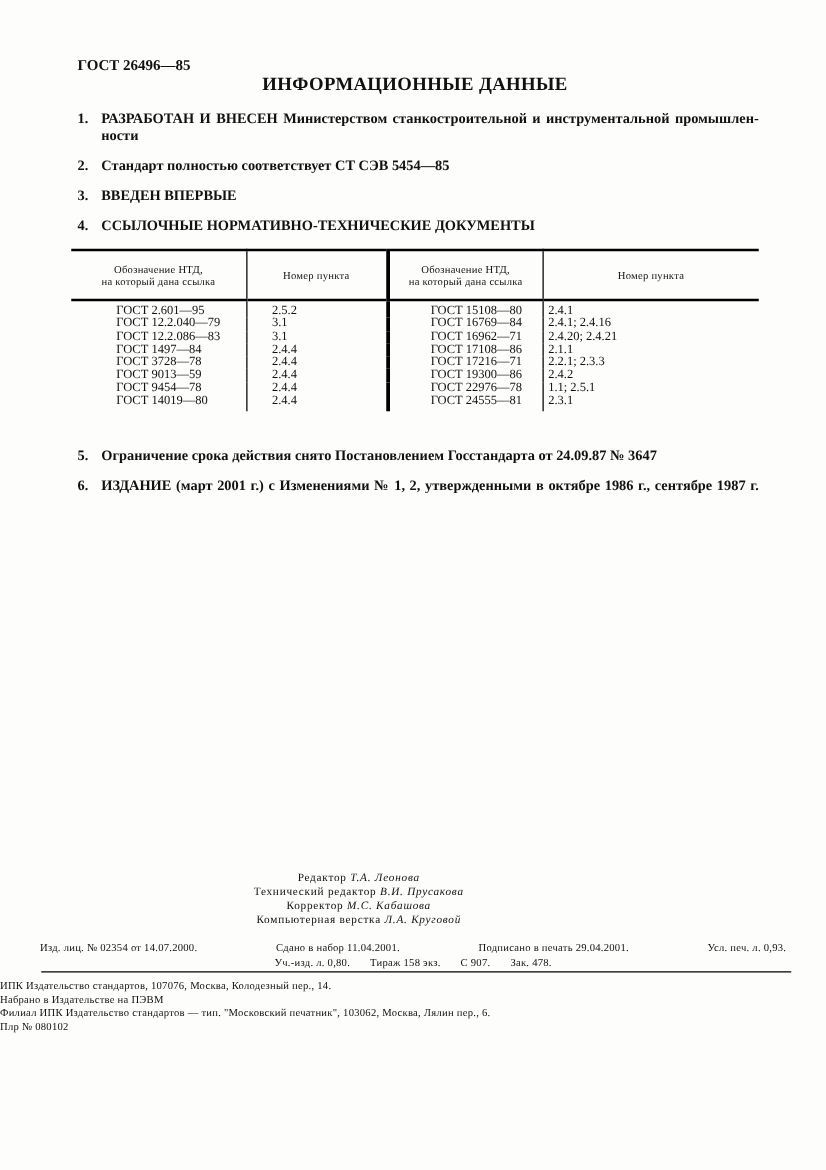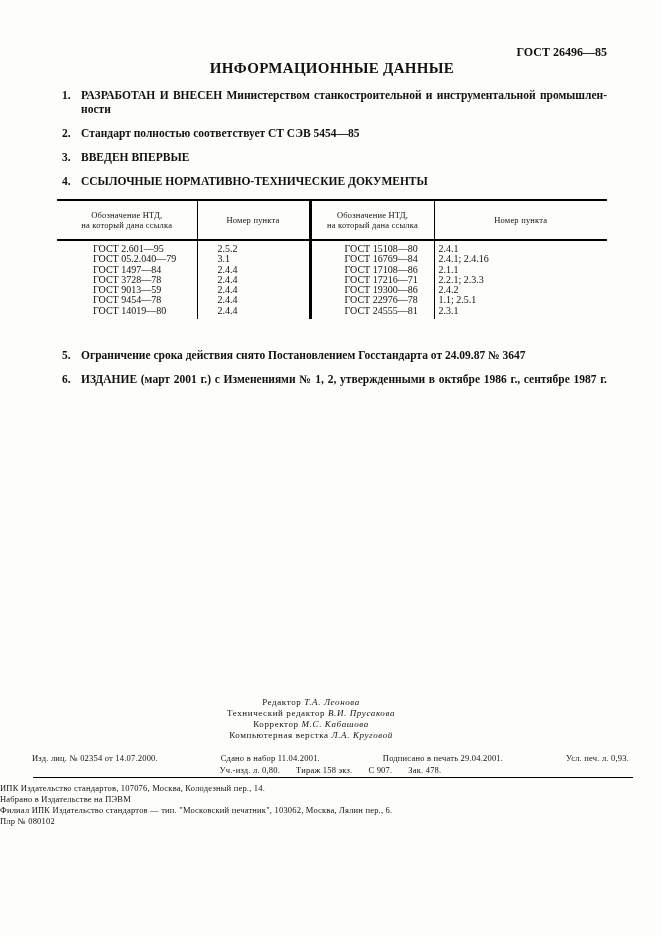--- a/index.html
+++ b/index.html
@@ -3,21 +3,21 @@
 <meta charset="utf-8">
 <style>
   html,body{margin:0;padding:0;}
   body{
     width:661px;height:936px;background:#fdfdfc;position:relative;
     font-family:"Liberation Serif","DejaVu Serif",serif;color:#111;
     overflow:hidden;
   }
   .page{position:absolute;inset:0;}
   .content{position:absolute;left:57px;top:45px;width:550px;}
-  .doc-number{font-weight:bold;font-size:12px;line-height:14px;margin-left:5px;text-align:right;}
+  .doc-number{font-weight:bold;font-size:12px;line-height:14px;margin-left:5px;}
   .doc-title{font-weight:bold;font-size:15px;line-height:14px;text-align:center;margin-top:2px;letter-spacing:.3px;}
   .items{margin-top:13px;}
   .item{display:flex;font-weight:bold;font-size:11.5px;line-height:14px;margin-left:5px;margin-bottom:10px;}
   .item .num{width:19px;flex:0 0 19px;}
   .item .txt{flex:1;}
   .just{text-align:justify;text-align-last:justify;}
   .item5{margin-top:29px;}
 
   table.ntd{border-collapse:collapse;margin-top:11px;width:550px;table-layout:fixed;border-top:2px solid #000;}
   table.ntd th{
@@ -29,21 +29,21 @@
   table.ntd th:nth-child(1),table.ntd td:nth-child(1){border-right:1px solid #000;}
   table.ntd th:nth-child(2),table.ntd td:nth-child(2){border-right:3px solid #000;}
   table.ntd th:nth-child(3),table.ntd td:nth-child(3){border-right:1px solid #000;}
   table.ntd td:nth-child(1){padding-left:36px;}
   table.ntd td:nth-child(2){padding-left:20px;}
   table.ntd td:nth-child(3){padding-left:33px;}
   table.ntd td:nth-child(4){padding-left:4px;}
   table.ntd tbody tr:first-child td{padding-top:3px;}
   table.ntd tbody tr:last-child td{padding-bottom:3px;}
 
-  .credits{position:absolute;top:697px;left:0;width:574px;text-align:center;font-size:9px;line-height:11px;letter-spacing:.6px;padding-left:24px;}
+  .credits{position:absolute;top:697px;left:0;width:574px;text-align:center;font-size:9px;line-height:11px;letter-spacing:.6px;}
   .credits .name{font-style:italic;}
 
   .imprint{position:absolute;top:753px;left:32px;width:597px;font-size:8.5px;line-height:11px;letter-spacing:.2px;}
   .imprint .row1{display:flex;justify-content:space-between;}
   .imprint .row2{display:flex;justify-content:center;gap:16px;margin-top:1px;}
 
   .rule{position:absolute;top:777px;left:33px;width:600px;border-top:1.5px solid #000;height:0;}
 
   .publisher{position:absolute;top:783px;left:0;width:661px;text-align:left;font-size:8.5px;line-height:11px;letter-spacing:.2px;}
 </style>
@@ -100,24 +100,30 @@
         </tr>
       </thead>
       <tbody>
         <tr>
           <td>ГОСТ 2.601—95</td>
           <td>2.5.2</td>
           <td>ГОСТ 15108—80</td>
           <td>2.4.1</td>
         </tr>
         <tr>
-          <td>ГОСТ 05.2.040—79</td>
+          <td>ГОСТ 12.2.040—79</td>
           <td>3.1</td>
           <td>ГОСТ 16769—84</td>
           <td>2.4.1; 2.4.16</td>
+        </tr>
+        <tr>
+          <td>ГОСТ 12.2.086—83</td>
+          <td>3.1</td>
+          <td>ГОСТ 16962—71</td>
+          <td>2.4.20; 2.4.21</td>
         </tr>
         <tr>
           <td>ГОСТ 1497—84</td>
           <td>2.4.4</td>
           <td>ГОСТ 17108—86</td>
           <td>2.1.1</td>
         </tr>
         <tr>
           <td>ГОСТ 3728—78</td>
           <td>2.4.4</td>

